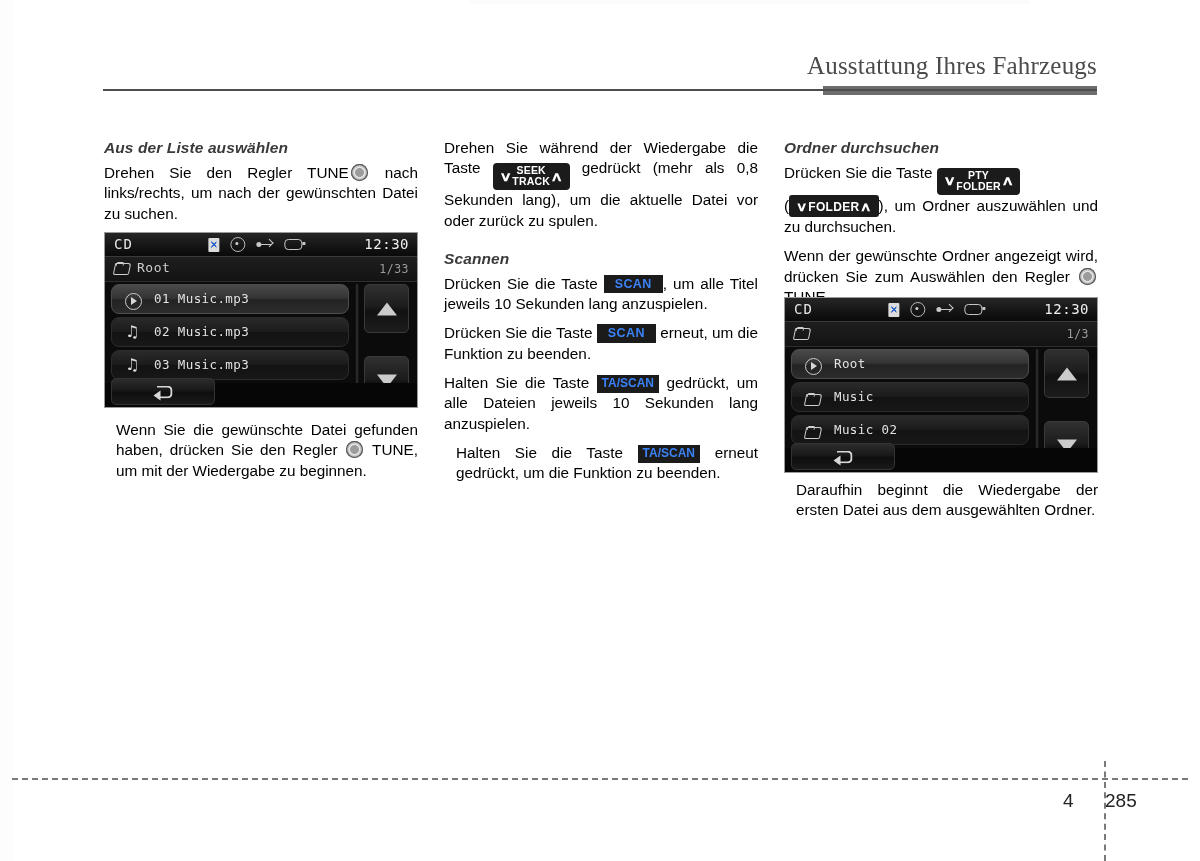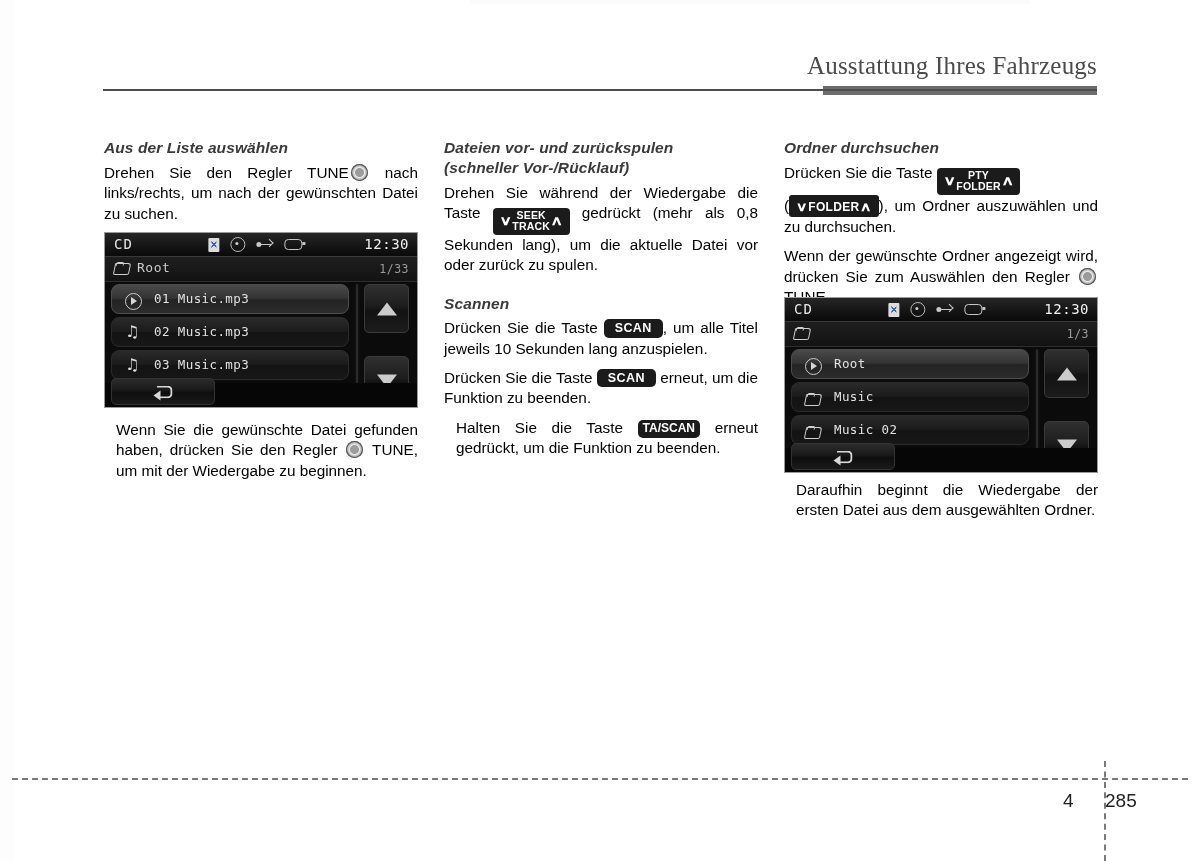--- a/index.html
+++ b/index.html
@@ -95,22 +95,22 @@
     background:
       radial-gradient(circle at 50% 50%, #9c9c9c 0%, #9c9c9c 34%, #efefef 40%, #b3b3b3 58%, #6a6a6a 74%, #3c3c3c 88%, #2a2a2a 100%);
     box-shadow: 0 0 0 1px #555 inset;
     margin: 0 2px;
   }
 
   
   .key {
     display: inline-block;
     background: #1b1b1b;
-    color: #ffffff;
-    border-radius: 5px;
+    color: #3b82f6;
+    border-radius: 0;
     font-size: 12.5px;
     font-weight: bold;
     letter-spacing: .4px;
     padding: 2px 11px;
     vertical-align: 1px;
     line-height: 1.15;
     white-space: nowrap;
   }
   .key.tight { padding: 2px 5px; font-size: 12px; letter-spacing: 0; }
 
@@ -487,34 +487,31 @@
   <div class="back-btn">
       <span class="back-ico"></span>
     </div>
 </div>
 
 <div id="cap1">
   <p class="body last"><span>Wenn Sie die gewünschte Datei gefunden haben, drücken Sie den Regler</span> <span class="knob"></span> <span>TUNE, um mit der Wiedergabe zu beginnen.</span></p>
 </div>
 
 <div class="col col2">
-  <h3 class="sec">
-    <span>Dateien vor- und zurückspulen</span><br>
-    <span>(schneller Vor-/Rücklauf)</span>
-  </h3>
   <p class="body"><span>Drehen Sie während der Wiedergabe die Taste</span>
     <span class="key2"><span class="chev">∨</span><span class="stack"><span>SEEK</span><span>TRACK</span></span><span class="chev">∧</span></span>
     <span>gedrückt (mehr als 0,8 Sekunden lang), um die aktuelle Datei vor oder zurück zu spulen.</span></p>
 
   <h3 class="sec" style="margin-top:18px">Scannen</h3>
 
   <p class="body"><span>Drücken Sie die Taste</span> <span class="key">SCAN</span><span>, um alle Titel jeweils 10 Sekunden lang anzuspielen.</span></p>
 
   <p class="body"><span>Drücken Sie die Taste</span> <span class="key">SCAN</span> <span>erneut, um die Funktion zu beenden.</span></p>
 
+  <p class="body"><span>Halten Sie die Taste</span> <span class="key tight">TA/SCAN</span> <span>gedrückt, um alle Dateien jeweils 10 Sekunden lang anzuspielen.</span></p>
 
   <p class="body last"><span>Halten Sie die Taste</span> <span class="key tight">TA/SCAN</span> <span>erneut gedrückt, um die Funktion zu beenden.</span></p>
 </div>
 
 <div class="col col3">
   <h3 class="sec">Ordner durchsuchen</h3>
   <p class="body"><span>Drücken Sie die Taste</span>
     <span class="key2"><span class="chev">∨</span><span class="stack"><span>PTY</span><span>FOLDER</span></span><span class="chev">∧</span></span><br><span>(</span><span class="key1"><span class="chev">∨</span><span class="lbl">FOLDER</span><span class="chev">∧</span></span><span>), um Ordner auszuwählen und zu durchsuchen.</span></p>
   <p class="body"><span>Wenn der gewünschte Ordner angezeigt wird, drücken Sie zum Auswählen den Regler</span> <span class="knob"></span> <span>TUNE.</span></p>
 </div>

